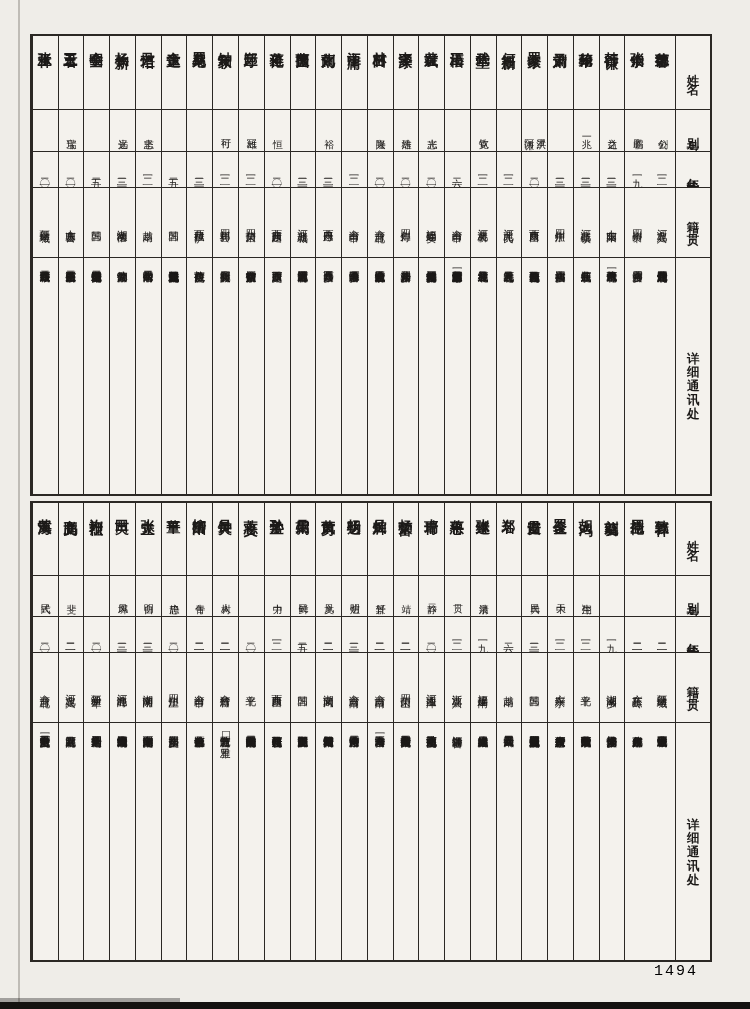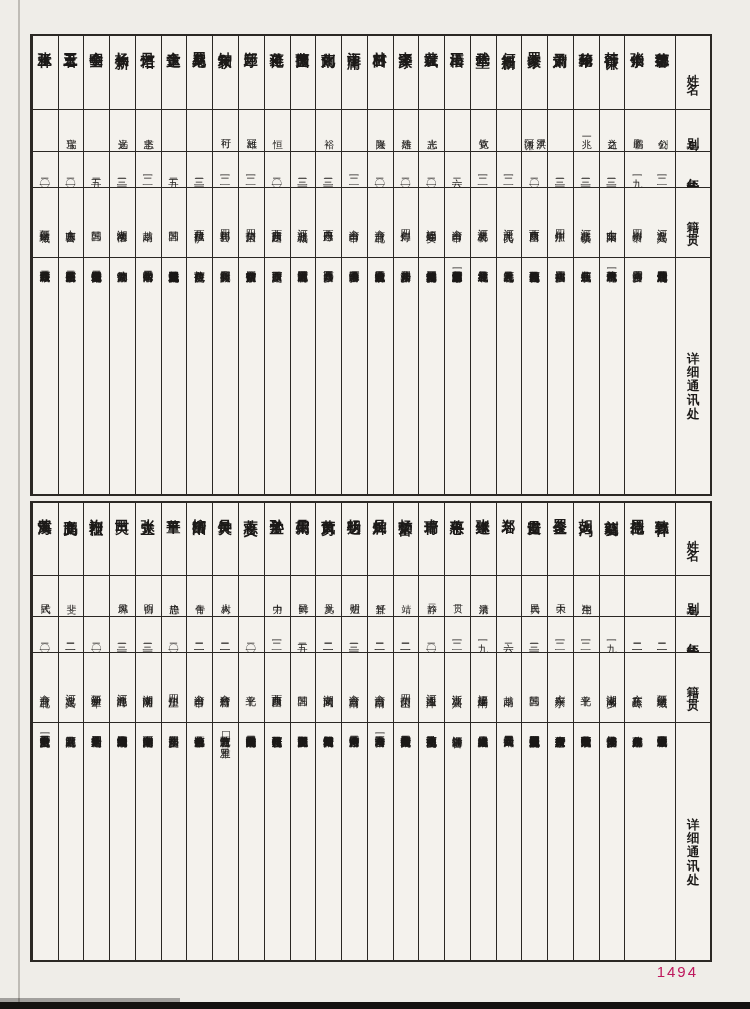--- a/index.html
+++ b/index.html
@@ -69,22 +69,22 @@
   .header-col .c-name .vtext{letter-spacing:9px;}
   .header-col .c-alias .vtext{letter-spacing:4px;}
   .header-col .c-age .vtext{letter-spacing:2px;}
   .header-col .c-origin .vtext{letter-spacing:12px;}
   .header-col .c-addr .vtext{letter-spacing:14px;}
   .header-col .c-name{padding-top:0;align-items:center;}
   .header-col .c-addr{padding-top:0;align-items:center;}
 
   .page-number{
     position:absolute;right:52px;top:963px;
-    font-size:15px;letter-spacing:2px;color:#be185d;
-    font-family:Liberation Sans, sans-serif;
+    font-size:15px;letter-spacing:2px;color:#000000;
+    font-family:Liberation Mono, monospace;
   }
 </style>
 </head>
 <body>
 
 <div class="scan-left-line"></div>
 
 <div class="directory">
 
   <div class="block block-top">

